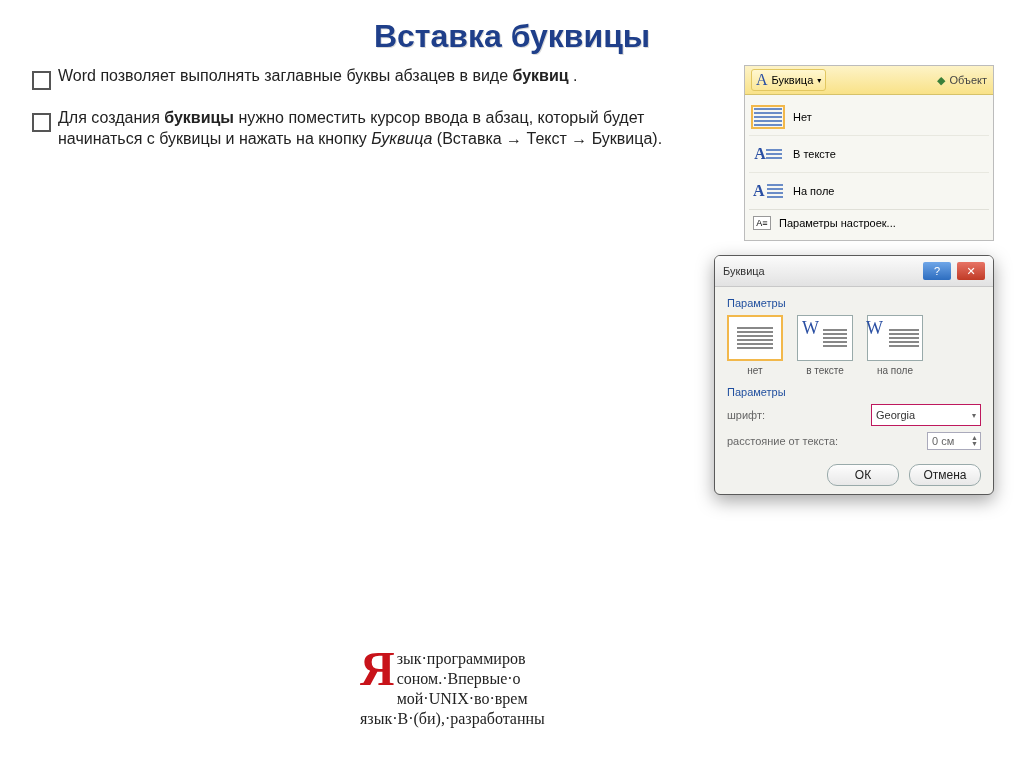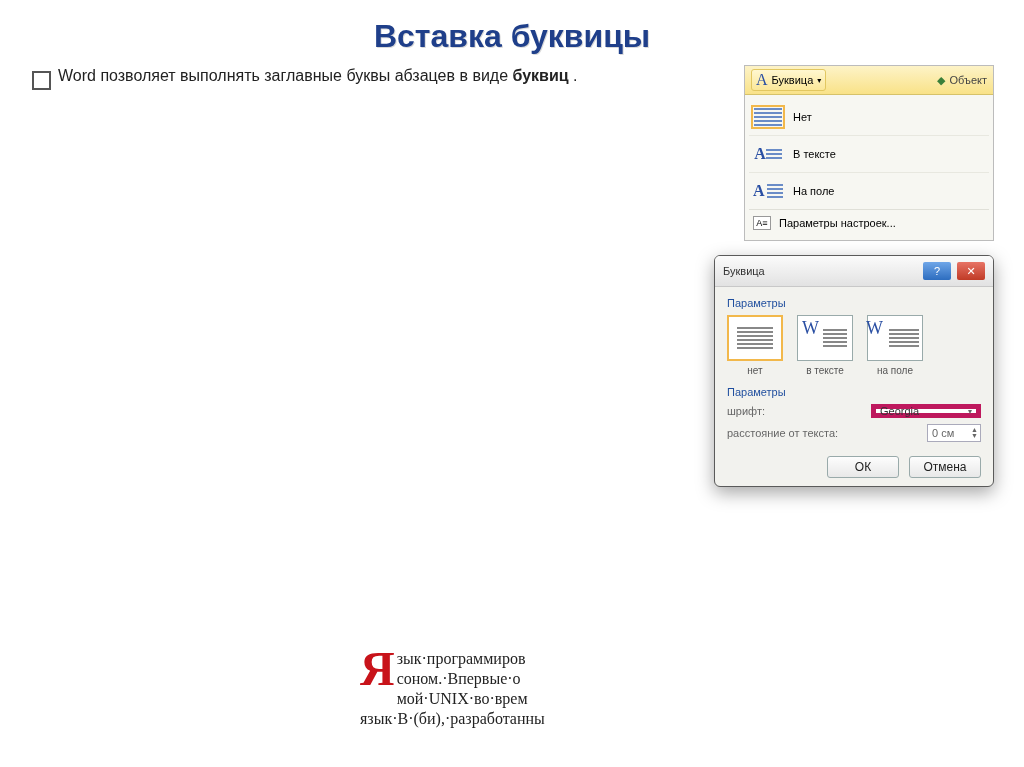--- a/index.html
+++ b/index.html
@@ -168,37 +168,37 @@
     font-family: Georgia, serif; color:#2a4fa3; font-size: 18px;
     position: absolute;
   }
   .pos-label { color: #555; font-size: 10px; }
   .field-row {
     display:flex; justify-content: space-between; align-items:center;
     margin: 6px 0;
     color: #666;
   }
   .field-row .inp {
-    width: 110px; height: 14px; border: 5px solid #be185d; background: #fff;
+    width: 110px; height: 22px; border: 1px solid #be185d; background: #fff;
     padding: 0 4px; font-size: 11px; color: #333;
     display:flex; align-items:center; justify-content:space-between;
   }
   .spin {
     width: 54px; height: 18px; border: 1px solid #aab; background: #fff;
     display:flex; align-items:center; justify-content:space-between;
     padding: 0 2px 0 4px; font-size: 11px;
   }
   .spin .sp { display:flex; flex-direction:column; line-height: 6px; font-size: 7px; color:#666; }
   .dlg-actions {
     display:flex; justify-content:flex-end; gap:10px;
     padding-top: 8px;
   }
   .dlg-btn {
     min-width: 72px; height: 22px;
-    border: 1px solid #9aa; border-radius: 3px;
+    border: 1px solid #9aa; border-radius: 10px;
     background: linear-gradient(#fdfdfd,#e8e8e8);
     font-size: 12px; color:#222;
     display:flex; align-items:center; justify-content:center;
   }
 
   
   .sample {
     position: absolute;
     bottom: 38px;
     left: 360px;
@@ -223,20 +223,27 @@
 
 <h1 class="slide-title">Вставка буквицы</h1>
 
 <div class="content">
   <div class="left">
     <div class="bullet">
       <span>Word позволяет выполнять заглавные буквы абзацев в виде </span>
       <span class="b">буквиц</span>
       <span> .</span>
     </div>
+    <div class="bullet">
+      <span>Для создания </span>
+      <span class="b">буквицы</span>
+      <span> нужно поместить курсор ввода в абзац, который будет начинаться с буквицы и нажать на кнопку </span>
+      <span class="i">Буквица</span>
+      <span> (Вставка → Текст → Буквица).</span>
+    </div>
   </div>
 
   <div class="right">
 
     <div class="ribbon-drop">
       <div class="ribbon-head">
         <div class="ribbon-btn">
           <span class="drop-cap-a">A</span>
           <span>Буквица</span>
           <span style="font-size:8px;">▾</span>

